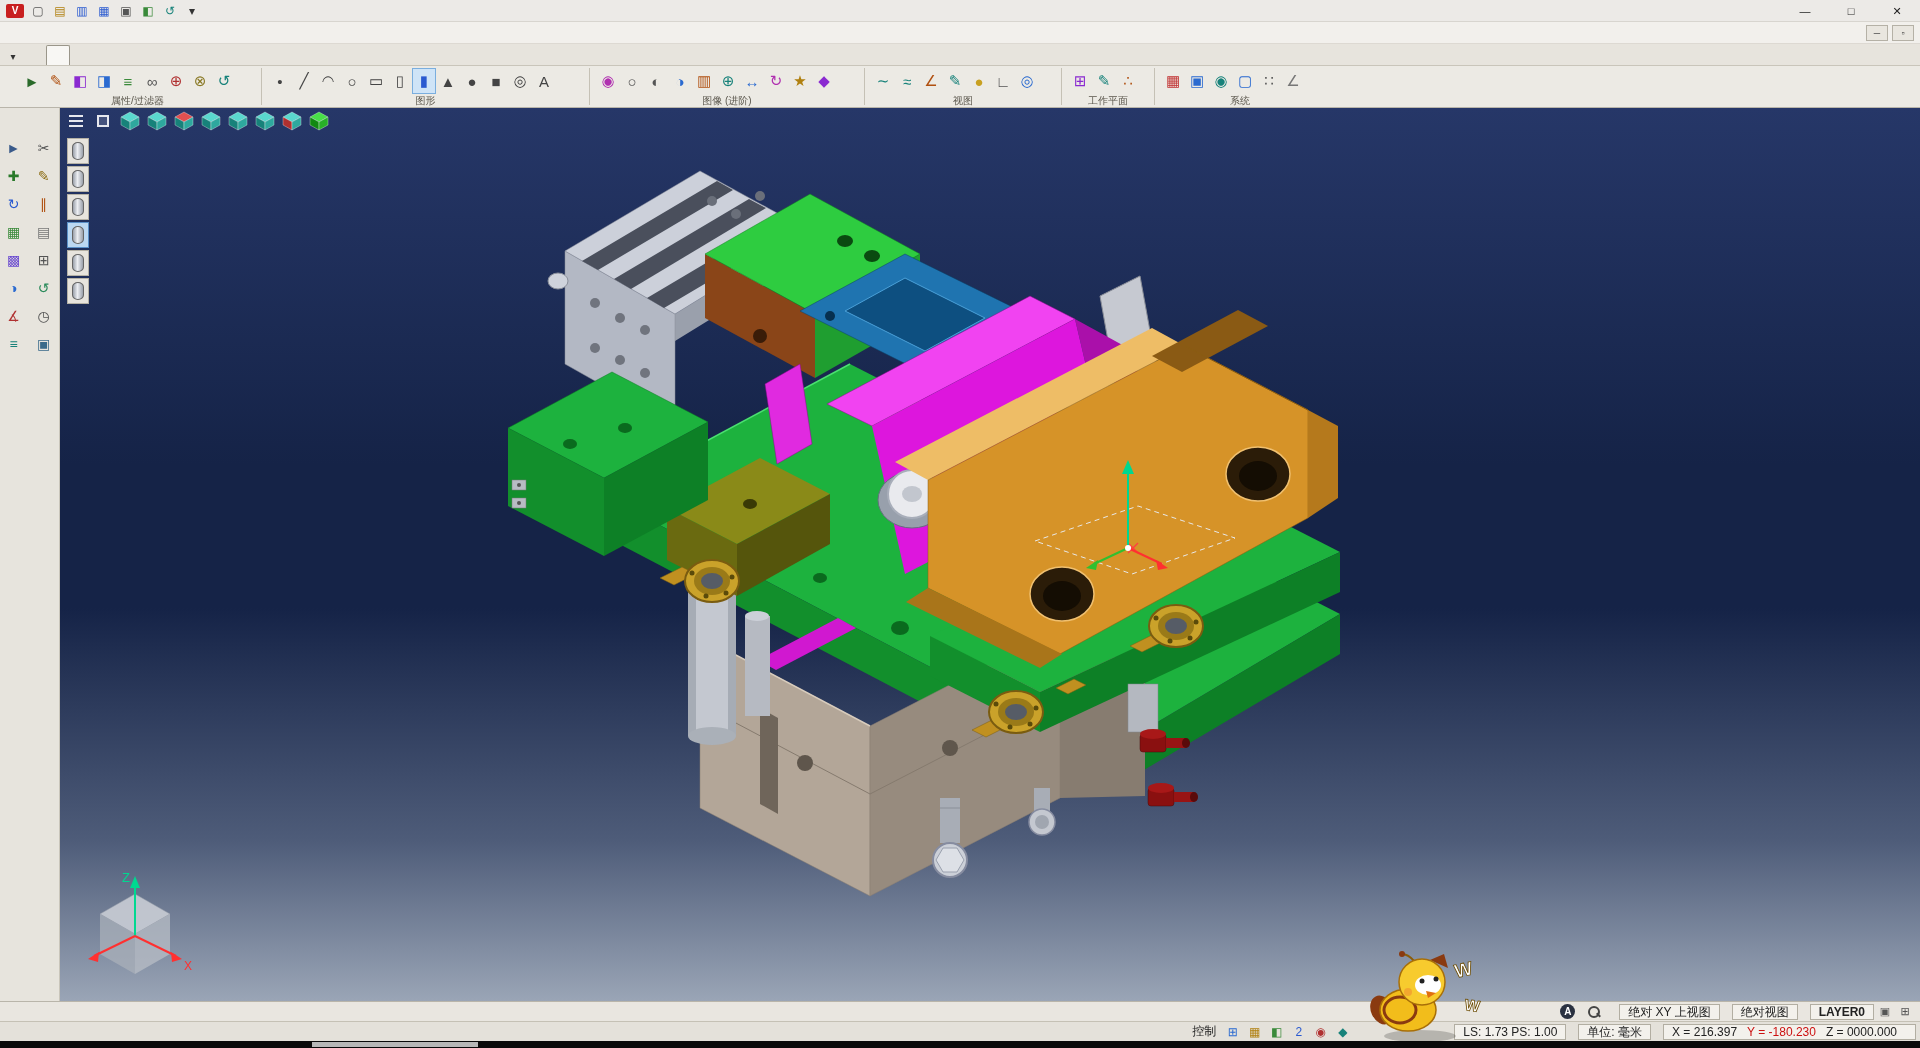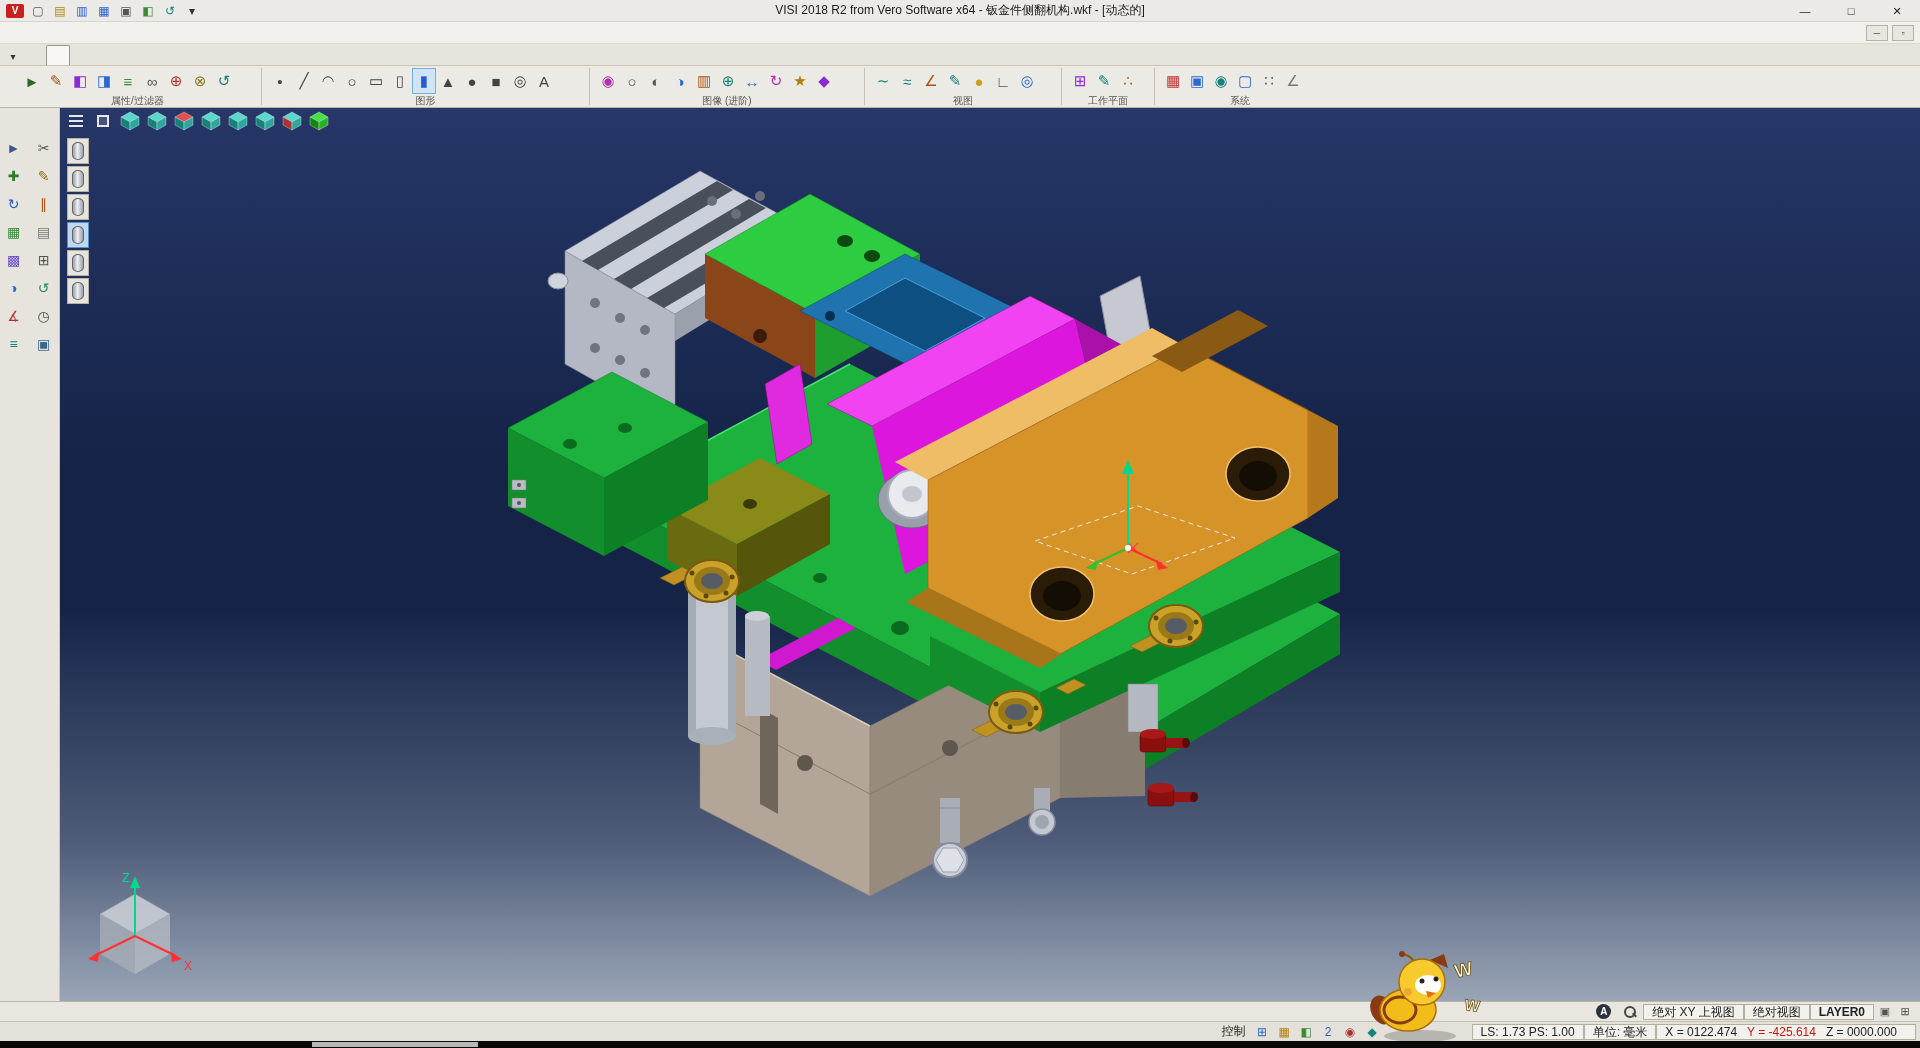--- a/index.html
+++ b/index.html
@@ -77,21 +77,21 @@
 
   .mascot { position:absolute; left:1360px; top:948px; z-index:50; }
 
   
   .status1 { position:absolute; left:0; top:1001px; width:100%; height:20px; background:#e9e6e0;
     border-top:1px solid #b9b5aa; display:flex; align-items:center; padding:0 6px; }
   .status2 { position:absolute; left:0; top:1021px; width:100%; height:20px; background:#e4e1da;
     border-top:1px solid #c5c1b5; display:flex; align-items:center; padding:0 4px; }
   .spacer { flex:1; }
   .sbox { border:1px solid #b2aea2; background:#f3f1ec; padding:0 8px; font-size:12px; height:16px;
-    line-height:14px; margin-left:0; white-space:nowrap; color:#222; }
+    line-height:14px; margin-left:12px; white-space:nowrap; color:#222; }
   .sbox.strong { font-weight:bold; }
   .badge-a { width:15px; height:15px; border-radius:50%; background:#2a3140; color:#fff; font-size:10px;
     font-weight:bold; display:flex; align-items:center; justify-content:center; margin-right:6px; }
   .mag-icon { position:relative; width:14px; height:14px; margin:0 6px; }
   .mag-icon::before { content:""; position:absolute; left:1px; top:1px; width:8px; height:8px;
     border:2px solid #444; border-radius:50%; }
   .mag-icon::after { content:""; position:absolute; left:9px; top:9px; width:5px; height:2px;
     background:#444; transform:rotate(45deg); }
   .schip { width:18px; height:16px; display:flex; align-items:center; justify-content:center;
     font-size:11px; border:0; background:transparent; margin-left:2px; }
@@ -103,21 +103,20 @@
 
   .taskbar-sliver { position:absolute; left:0; top:1041px; width:100%; height:7px; background:#0a0a0a; }
   .taskbar-peek { position:absolute; left:312px; top:1px; width:166px; height:5px; background:#b8b8b8; }
 </style>
 </head>
 <body>
 
 <div class="window">
 
   <div class="titlebar">
-    <div class="title-text">VISI 2018 R2 from Vero Software x64 - 钣金件侧翻机构.wkf - [动态的]</div>
     <div class="qa-strip">
       <span class="app-logo">V</span>
       <span style="display:flex;gap:2px;">
         <button class="qa-icon" style="color: rgb(85, 85, 85);">
             <span>▢</span>
           </button>
           <button class="qa-icon" style="color: rgb(176, 128, 16);">
             <span>▤</span>
           </button>
           <button class="qa-icon" style="color: rgb(42, 90, 208);">
@@ -803,21 +802,21 @@
           <span>◉</span>
         </button>
         <button class="s2-icon" style="color: rgb(23, 130, 122);">
           <span>◆</span>
         </button>
     </span>
     <div style="width:90px"></div>
     <div class="sbox">LS: 1.73 PS: 1.00</div>
     <div class="sbox">单位: 毫米</div>
     <div class="sbox coords">
-      <span>X = 0122.474</span><span class="coord-y">Y = -425.614</span><span>Z = 0000.000</span>
+      <span>X = 216.397</span><span class="coord-y">Y = -180.230</span><span>Z = 0000.000</span>
     </div>
   </div>
 
   <div class="taskbar-sliver">
     <div class="taskbar-peek"></div>
   </div>
 
 </div>
 
 </body></html>

